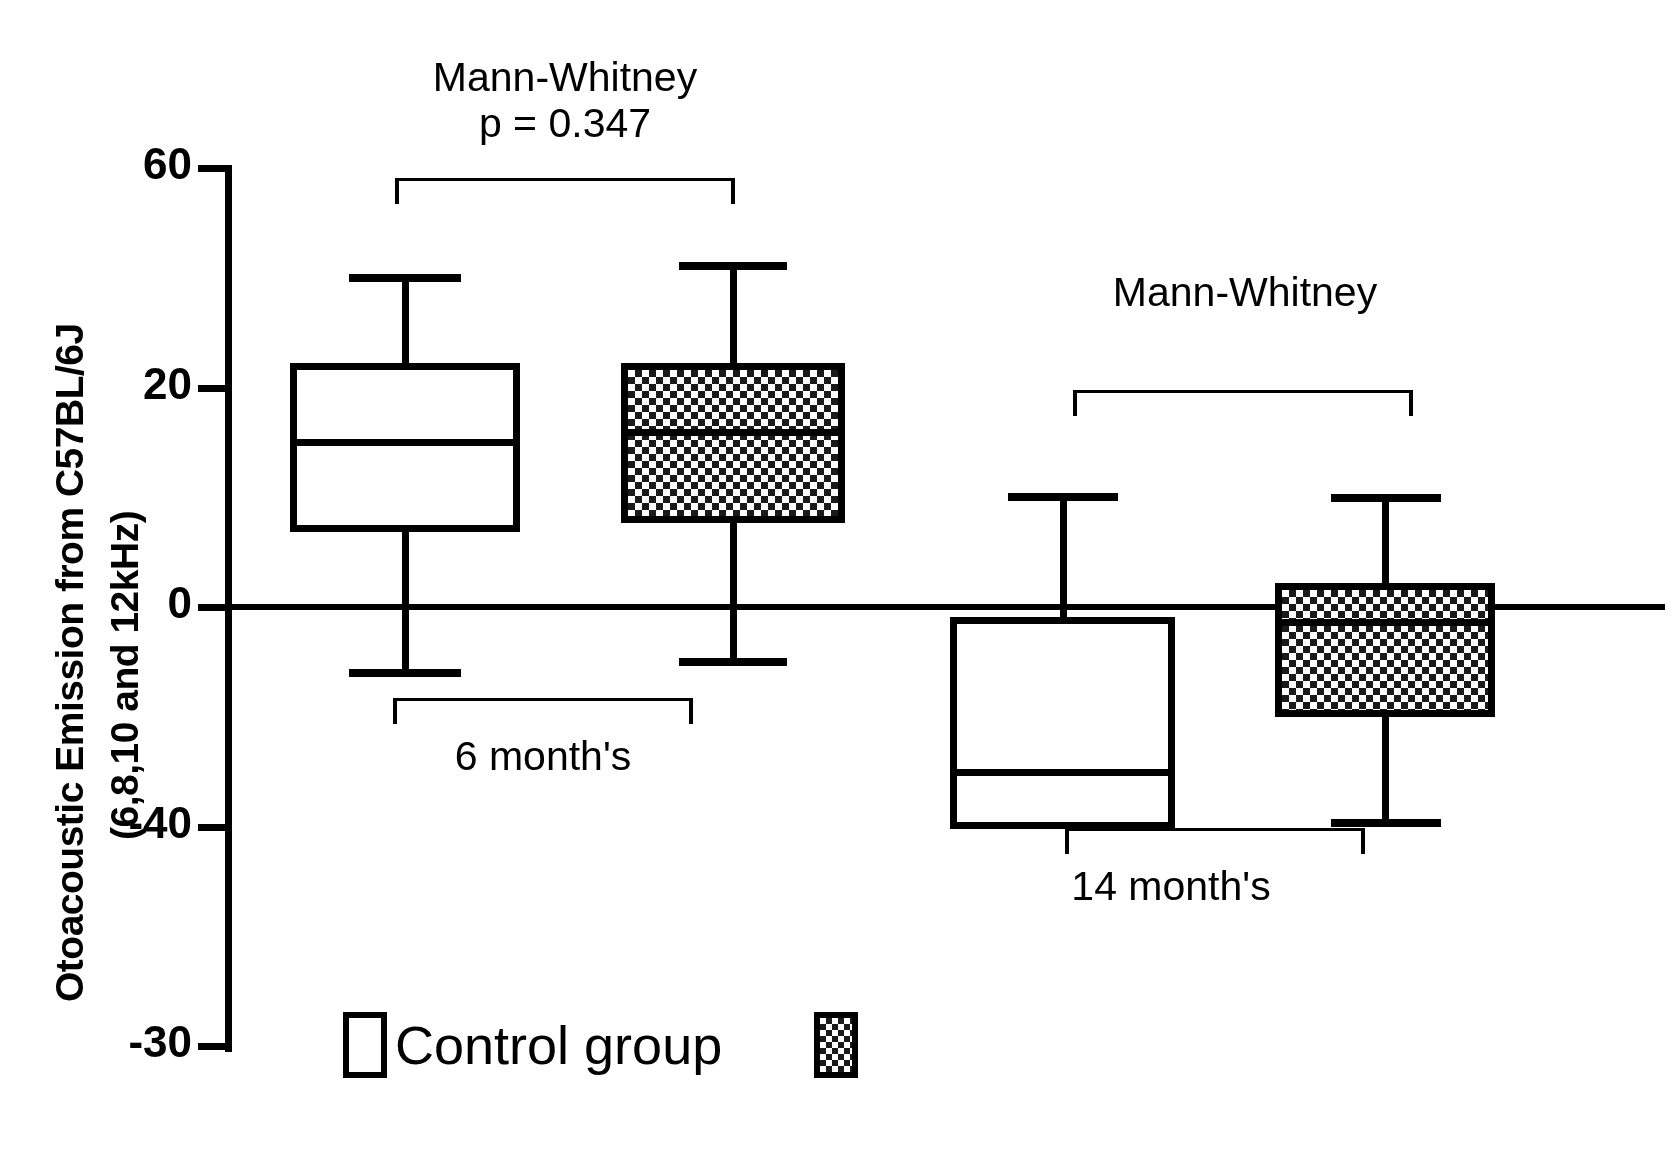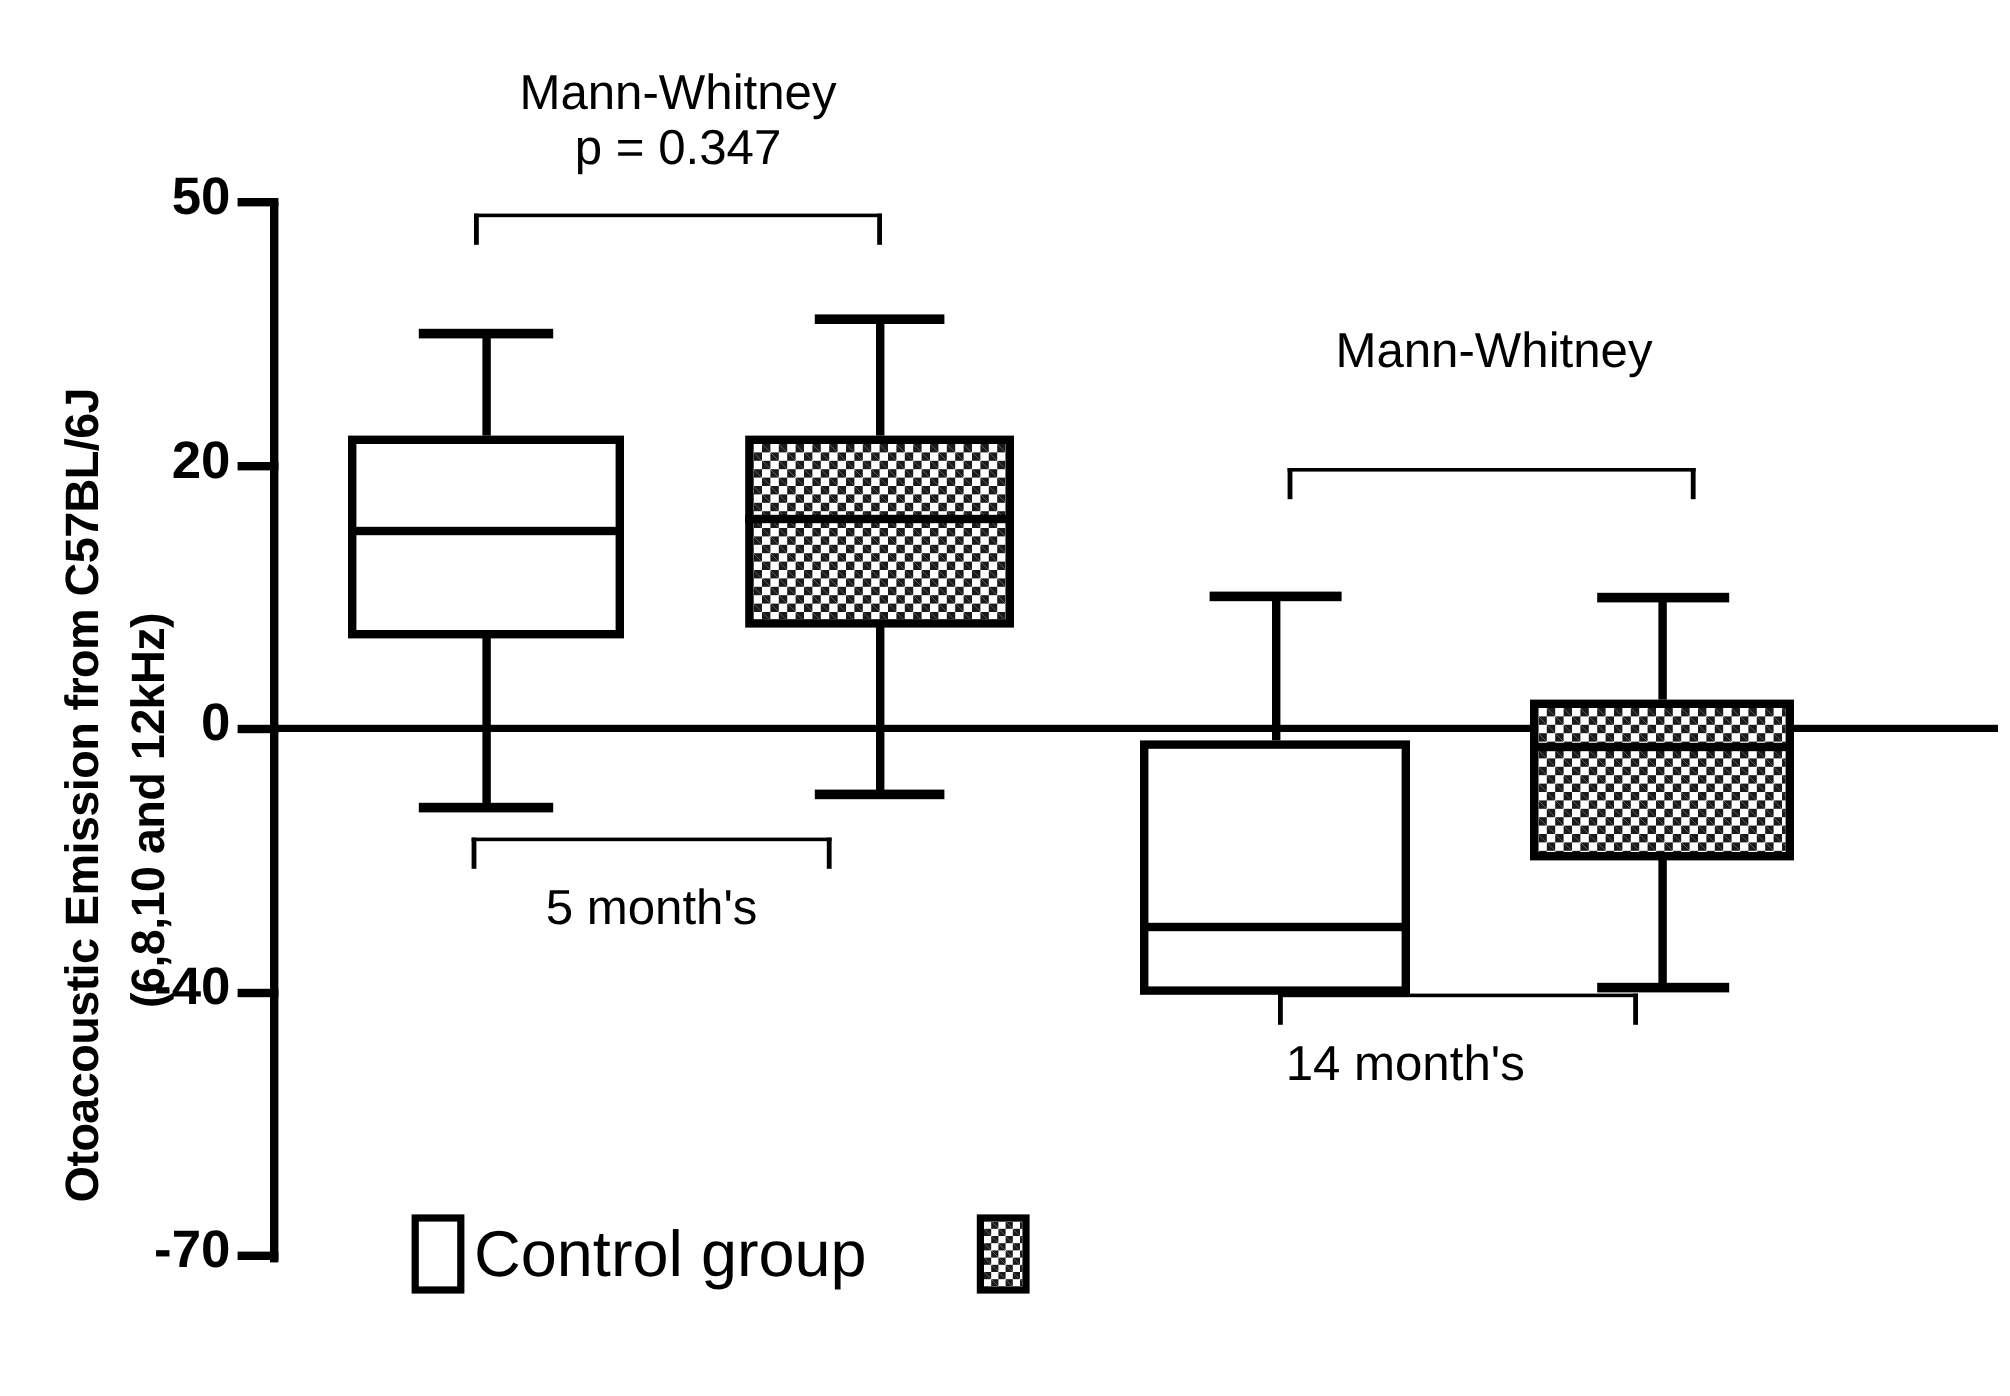--- a/index.html
+++ b/index.html
@@ -175,25 +175,25 @@
   </div>
 
   <div class="axis-spine" style="left:225px; top:168px; width:7px; height:884px;"></div>
 
   <div class="tick-line" style="left:198px; top:165px; width:34px;"></div>
   <div class="tick-line" style="left:198px; top:385px; width:34px;"></div>
   <div class="tick-line" style="left:198px; top:604px; width:34px;"></div>
   <div class="tick-line" style="left:198px; top:824px; width:34px;"></div>
   <div class="tick-line" style="left:198px; top:1043px; width:34px;"></div>
 
-  <div class="tick-label" style="left:60px; top:142px; width:132px;">50</div>
+  <div class="tick-label" style="left:60px; top:142px; width:132px;">60</div>
   <div class="tick-label" style="left:60px; top:362px; width:132px;">20</div>
   <div class="tick-label" style="left:60px; top:581px; width:132px;">0</div>
   <div class="tick-label" style="left:40px; top:801px; width:152px;">-40</div>
-  <div class="tick-label" style="left:40px; top:1020px; width:152px;">-70</div>
+  <div class="tick-label" style="left:40px; top:1020px; width:152px;">-30</div>
 
   <div class="zero-line" style="left:225px; top:604px; width:1440px;"></div>
 
   <div>
     <div class="whisker" style="left:402px; top:278px; height:92px;"></div>
     <div class="cap" style="left:349px; top:274px; width:112px;"></div>
     <div class="box" style="left:290px; top:363px; width:230px; height:169px;"></div>
     <div class="median" style="left:290px; top:439px; width:230px;"></div>
     <div class="whisker" style="left:402px; top:528px; height:148px;"></div>
     <div class="cap" style="left:349px; top:669px; width:112px;"></div>
@@ -241,21 +241,21 @@
     <div class="bracket-h"></div>
     <div class="bracket-t-left"></div>
     <div class="bracket-t-right"></div>
   </div>
 
   <div class="grp-bracket" style="left:393px; top:698px; width:300px; height:26px;">
     <div class="bracket-h"></div>
     <div class="bracket-t-left"></div>
     <div class="bracket-t-right"></div>
   </div>
-  <div class="grp-label" style="left:373px; top:733px; width:340px;">5 month's</div>
+  <div class="grp-label" style="left:373px; top:733px; width:340px;">6 month's</div>
 
   <div class="grp-bracket" style="left:1065px; top:828px; width:300px; height:26px;">
     <div class="bracket-h"></div>
     <div class="bracket-t-left"></div>
     <div class="bracket-t-right"></div>
   </div>
   <div class="grp-label" style="left:1001px; top:863px; width:340px;">14 month's</div>
 
   <div class="legend" style="left:343px; top:1012px;">
     <div class="legend-item">

